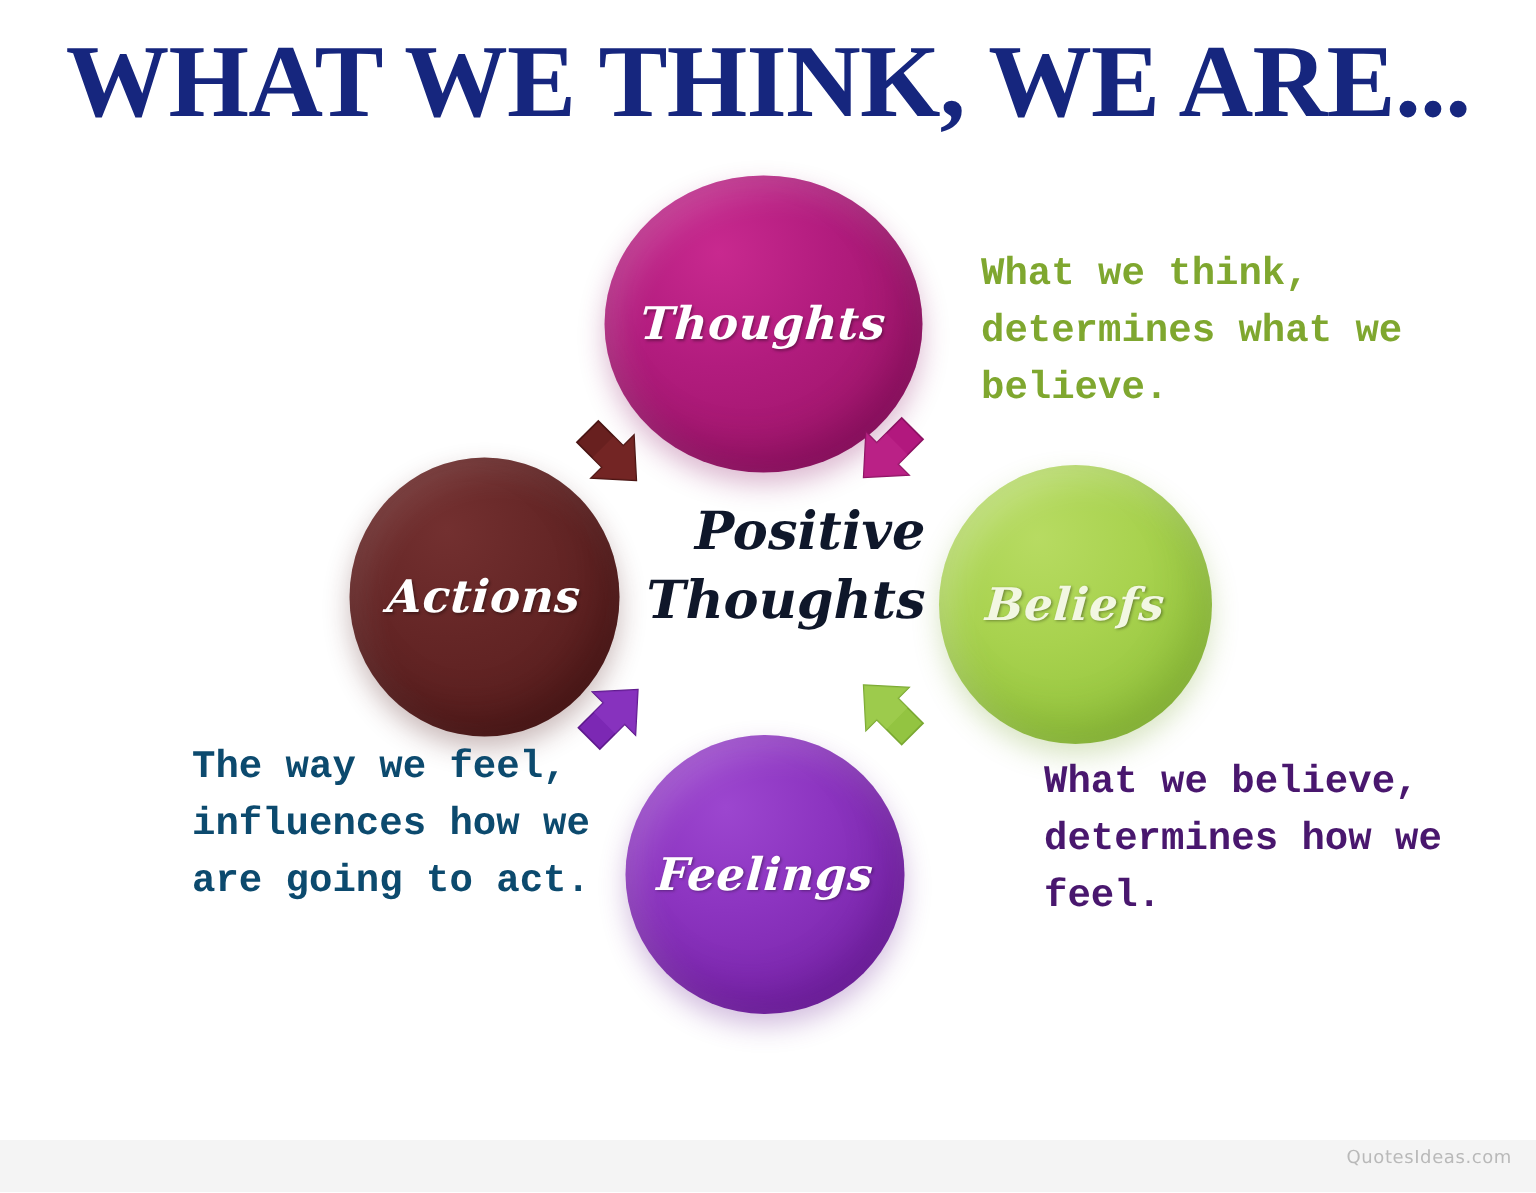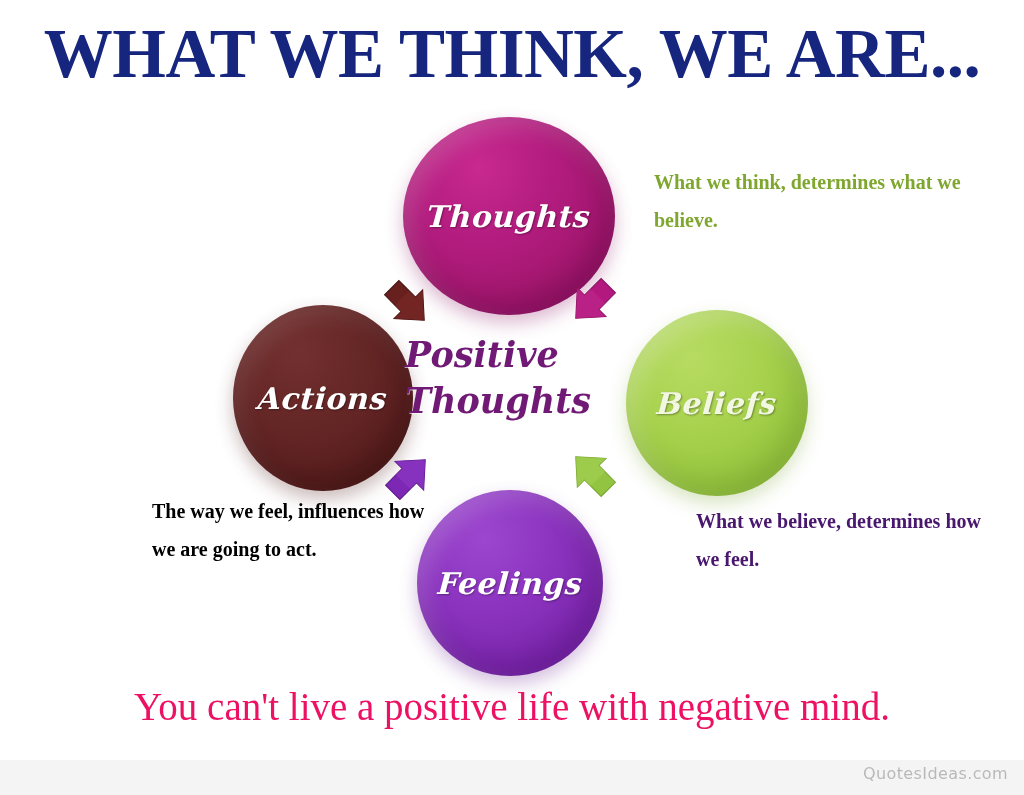--- a/index.html
+++ b/index.html
@@ -102,27 +102,27 @@
     background: radial-gradient(circle at 36% 26%, #733030 0%, #652626 40%, #5c2020 70%, #4d1818 100%);
     box-shadow: 0 8px 18px rgba(80,25,25,0.30), inset -10px -14px 26px rgba(40,8,8,0.35), inset 8px 10px 22px rgba(255,255,255,0.12);
   }
 
   
   .center-text {
     position: absolute;
     left: 405px;
     top: 332px;
     width: 212px;
-    text-align: left;
+    text-align: right;
     font-family: "DejaVu Serif", "Liberation Serif", serif;
     font-style: italic;
     font-weight: bold;
     font-size: 35px;
     line-height: 46px;
-    color: #701a75;
+    color: #0f172a;
     text-shadow: 0.5px 0.5px 0 rgba(255,255,255,0.6);
     user-select: none;
   }
   .center-text .l2 { display: block; }
 
   
   .arrow {
     position: absolute;
     width: 56px;
     height: 56px;
@@ -130,43 +130,43 @@
   .arrow svg { display: block; width: 100%; height: 100%; }
 
   .arrow-thoughts-beliefs { left: 566px; top: 272px; transform: rotate(0deg); }
   .arrow-beliefs-feelings { left: 566px; top: 447px; }
   .arrow-feelings-actions { left: 379px; top: 450px; }
   .arrow-actions-thoughts { left: 378px; top: 274px; }
 
   
   .caption {
     position: absolute;
-    font-family: Liberation Serif, serif;
-    font-weight: bold;
-    font-size: 20px;
+    font-family: Liberation Mono, monospace;
+    font-weight: bold;
+    font-size: 26px;
     line-height: 38px;
   }
   .caption-think {
     left: 654px;
     top: 163px;
     width: 320px;
     color: #7fa72f;
   }
   .caption-believe {
     left: 652px;
     top: 502px;
     width: 300px;
     color: #49176e;
     margin-left: 44px;
   }
   .caption-feel {
-    left: 152px;
+    left: 128px;
     top: 492px;
     width: 280px;
-    color: #000000;
+    color: #0c4a6e;
   }
 
   
   .tagline {
     position: absolute;
     left: 0;
     top: 683px;
     width: 1024px;
     text-align: center;
     font-family: "Liberation Serif", serif;
@@ -183,21 +183,21 @@
     top: 760px;
     width: 1024px;
     height: 35px;
     background: #f4f4f4;
   }
   .watermark {
     position: absolute;
     right: 16px;
     top: 764px;
     font-family: "DejaVu Sans", "Liberation Sans", sans-serif;
-    font-size: 16px;
+    font-size: 12px;
     letter-spacing: 0.4px;
     color: #b9b9b9;
   }
 </style>
 </head>
 <body>
 
 <div class="poster">
 
   <div class="title">WHAT WE THINK, WE ARE...</div>
@@ -262,18 +262,17 @@
     </div>
 
   </div>
 
   <div class="caption caption-think">What we think, determines what we believe.</div>
 
   <div class="caption caption-believe">What we believe, determines how we feel.</div>
 
   <div class="caption caption-feel">The way we feel, influences how we are going to act.</div>
 
-  <div class="tagline">You can't live a positive life with negative mind.</div>
 
   <div class="footer-bar"></div>
   <div class="watermark">QuotesIdeas.com</div>
 
 </div>
 
 </body></html>

